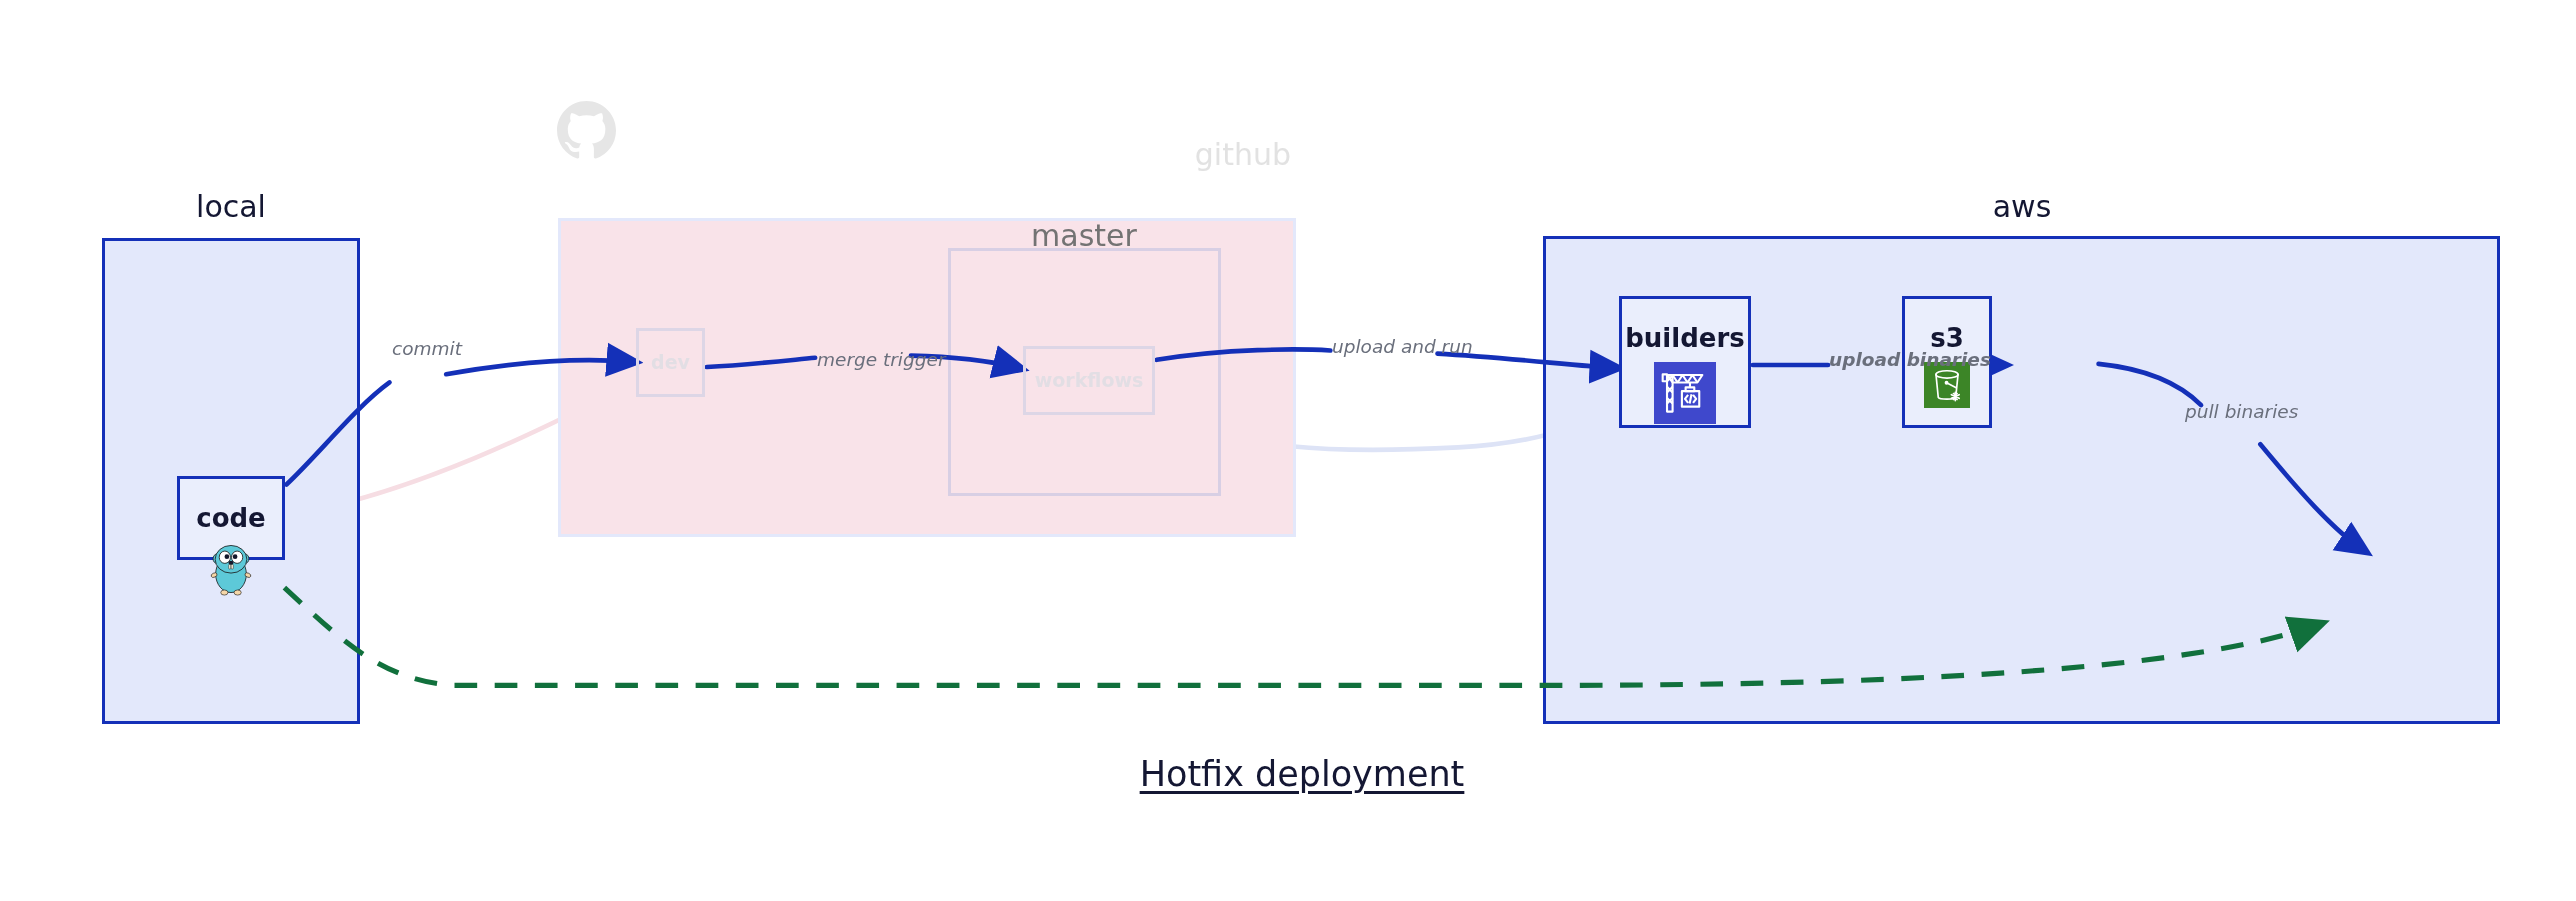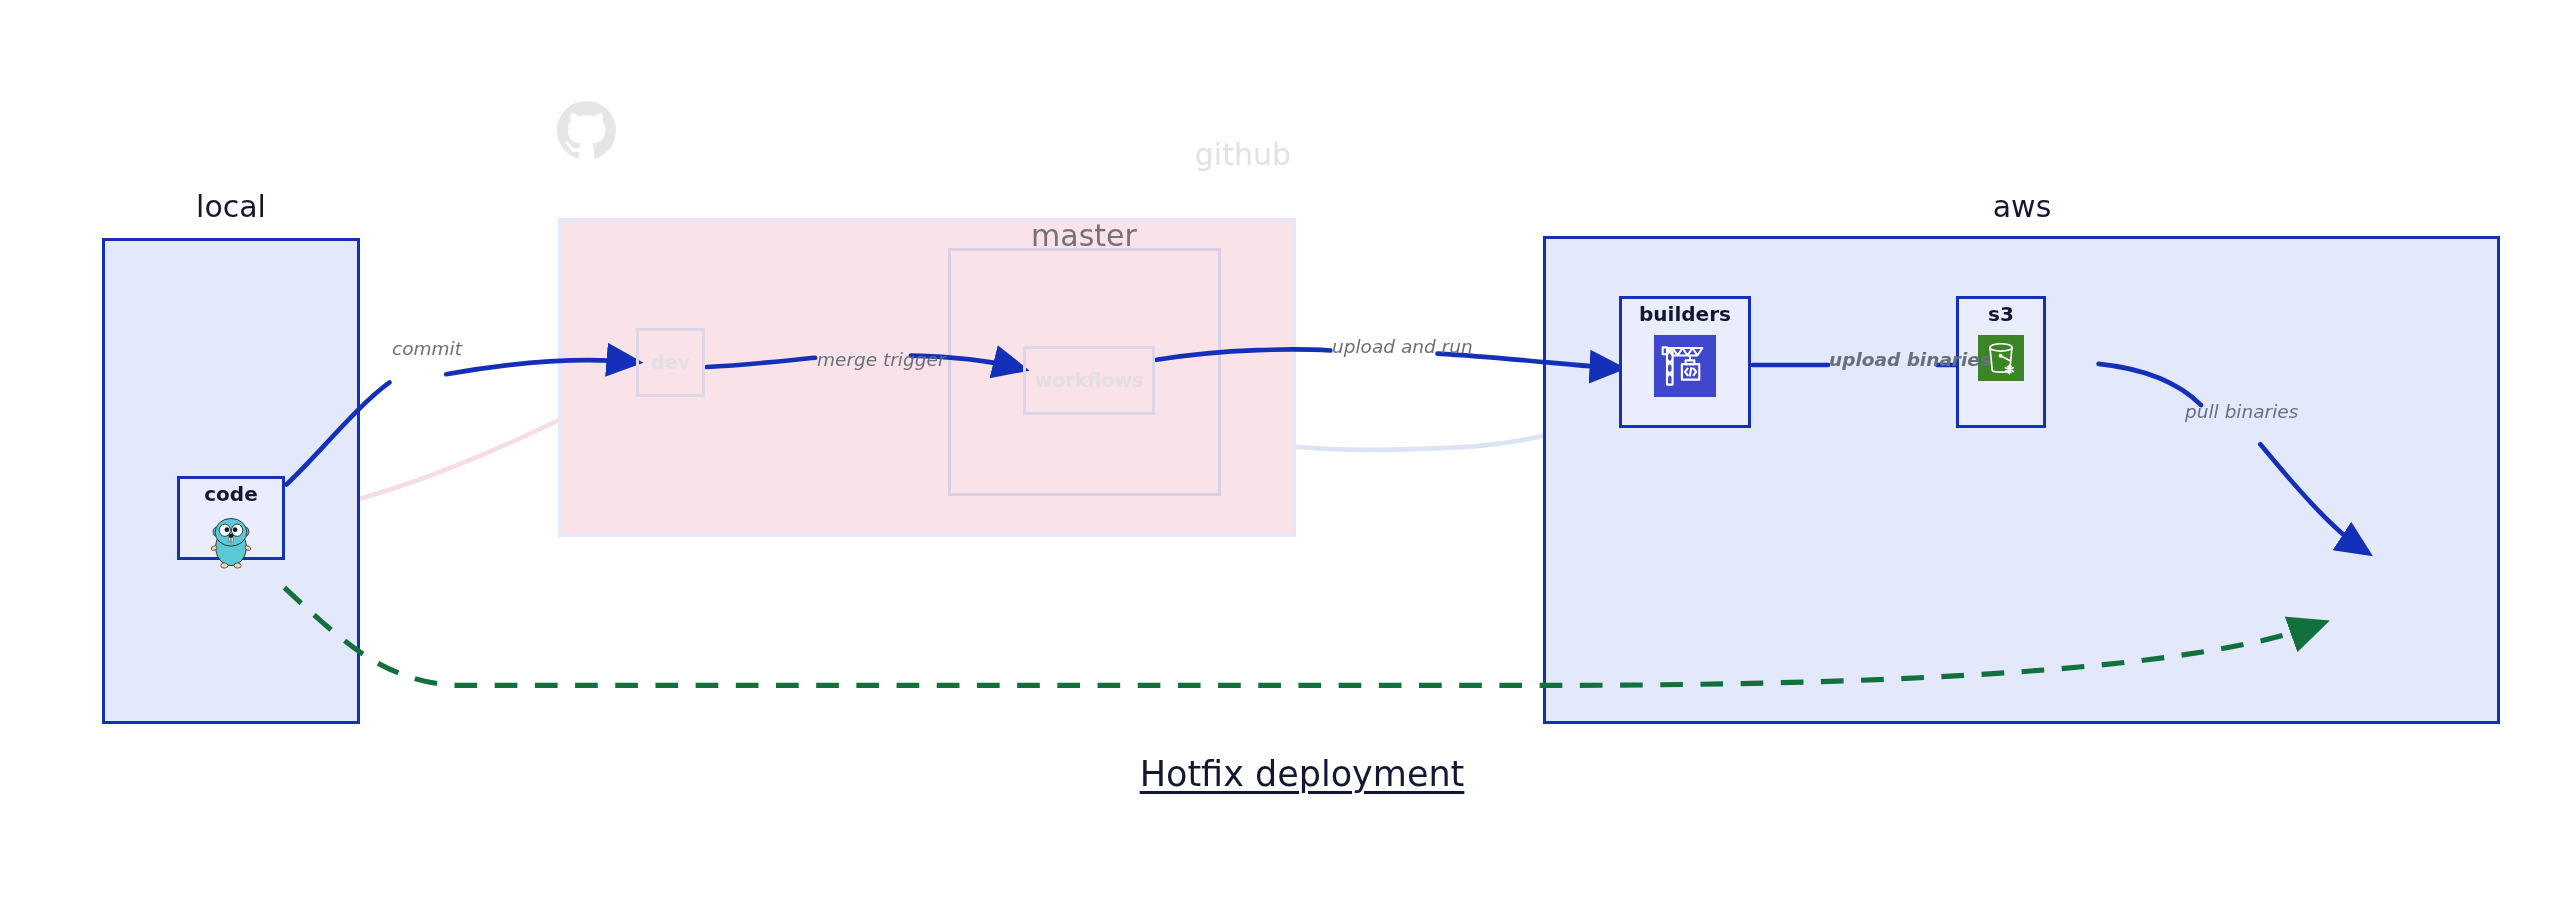--- a/index.html
+++ b/index.html
@@ -44,39 +44,39 @@
   
   .octocat{position:absolute;left:557px;top:101px;width:59px;height:59px;z-index:2;}
 
   
   .node{
     position:absolute;box-sizing:border-box;z-index:4;
     display:flex;flex-direction:column;align-items:center;
     background:#eaeefc;border:3.6px solid #1430b8;
   }
   .node .nlabel{
-    font-size:20px;font-weight:bold;color:#141733;
-    margin-top:5px;line-height:1;white-space:nowrap;
+    font-size:26px;font-weight:bold;color:#141733;
+    margin-top:26px;line-height:1;white-space:nowrap;
   }
   .node .nicon{margin-top:11.3px;}
 
   
   .gnode{
     position:absolute;box-sizing:border-box;z-index:4;
     display:flex;align-items:center;justify-content:center;
     background:transparent;border:3.1px solid #ddd6e6;
   }
   .gnode .nlabel{
     font-size:19px;font-weight:bold;color:#e2dee4;
     line-height:1;white-space:nowrap;
   }
 
   .n-code     {left:177px;top:476px;width:108px;height:84px;}
   .n-builders {left:1619px;top:296px;width:132px;height:132px;}
-  .n-s3       {left:1956px;top:296px;width:90px;height:132px;}
+  .n-s3       {left:1902px;top:296px;width:90px;height:132px;}
   .n-ec2      {left:2330px;top:555px;width:99px;height:132px;}
 
   .n-dev      {left:636px;top:328px;width:69px;height:69px;}
   .n-workflows{left:1023px;top:346px;width:132px;height:69px;}
 
   
   .elabel{
     position:absolute;z-index:6;white-space:nowrap;
     font-style:italic;font-size:18.5px;color:#6a6f7c;
     line-height:1;background:#ffffff00;

